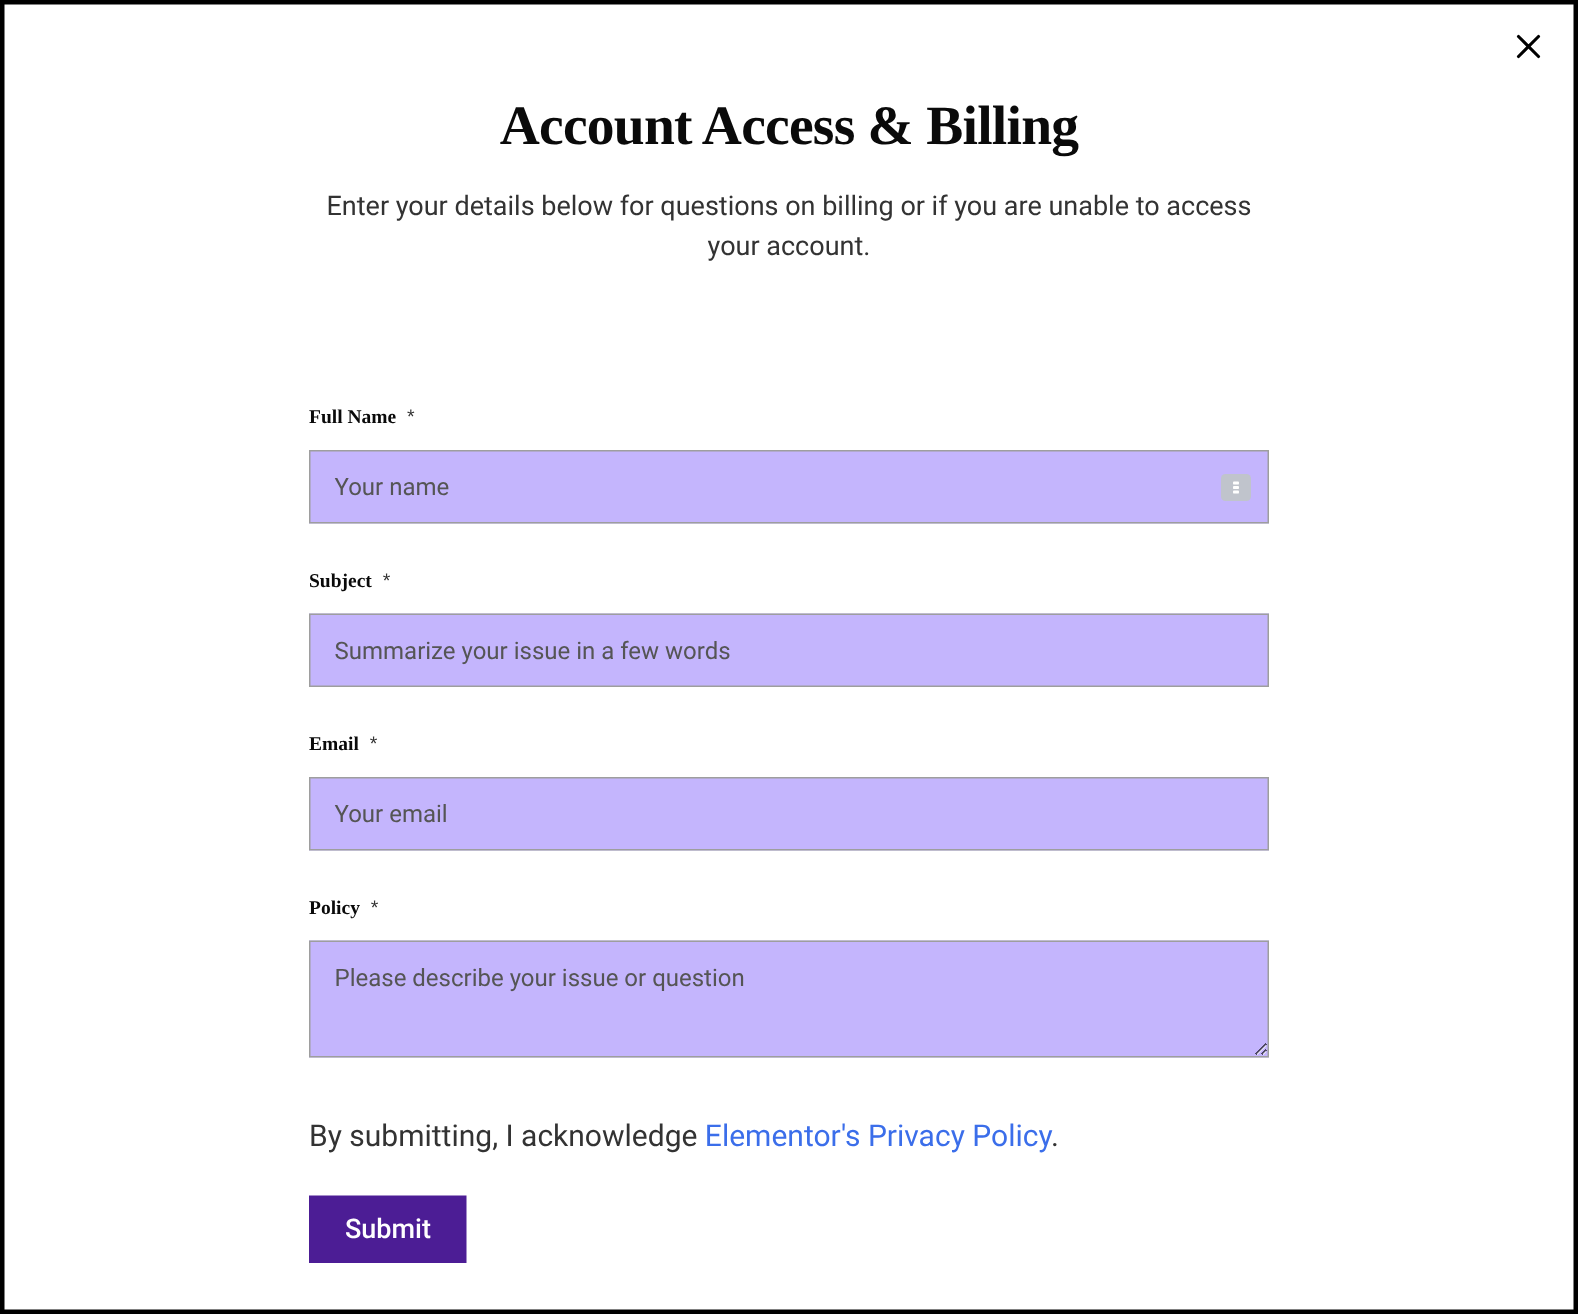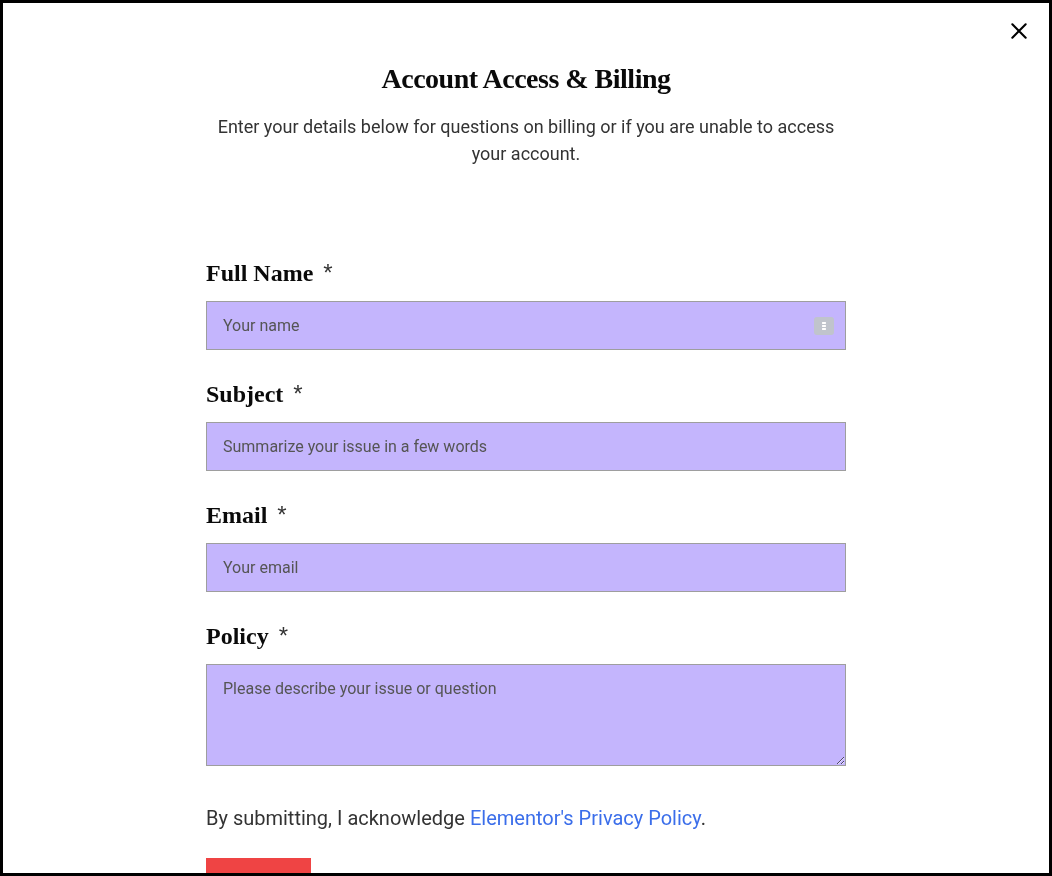--- a/index.html
+++ b/index.html
@@ -37,41 +37,41 @@
       width: 20px;
       height: 20px;
     }
     .content {
       max-width: 640px;
       margin: 0 auto;
       padding-top: 40px;
     }
     .title {
       font-family: Georgia, 'Times New Roman', serif;
-      font-size: 28px;
+      font-size: 37px;
       font-weight: 700;
       text-align: center;
       color: #0a0a0a;
       margin-bottom: 18px;
       letter-spacing: -0.5px;
     }
     .subtitle {
       text-align: center;
       font-size: 18px;
       color: #333;
       line-height: 1.5;
       margin-bottom: 92px;
       padding: 0 10px;
     }
     .form-group {
       margin-bottom: 30px;
     }
     .label {
       font-family: Georgia, 'Times New Roman', serif;
-      font-size: 24px;
+      font-size: 13px;
       font-weight: 700;
       color: #0a0a0a;
       display: block;
       margin-bottom: 14px;
     }
     .required {
       font-family: Arial, sans-serif;
       font-weight: normal;
       color: #333;
       margin-left: 4px;
@@ -82,21 +82,21 @@
       padding: 14px 16px;
       font-size: 16px;
       font-family: inherit;
       color: #333;
       background: #c4b5fd;
     }
     .input::placeholder, .textarea::placeholder {
       color: #555;
     }
     .textarea {
-      height: 102px;
+      height: 78px;
       resize: both;
     }
     .input-wrapper {
       position: relative;
     }
     .input-icon {
       position: absolute;
       right: 12px;
       top: 50%;
       transform: translateY(-50%);
@@ -122,21 +122,21 @@
       color: #333;
       margin-bottom: 28px;
       margin-top: 36px;
     }
     .ack-link {
       color: #3b6eea;
       text-decoration: none;
       cursor: pointer;
     }
     .submit-btn {
-      background: #ef4444;
+      background: #4c1d95;
       color: #fff;
       border: none;
       padding: 12px 24px;
       font-size: 18px;
       font-weight: 500;
       cursor: pointer;
       font-family: inherit;
     }
   </style>
 </head>

